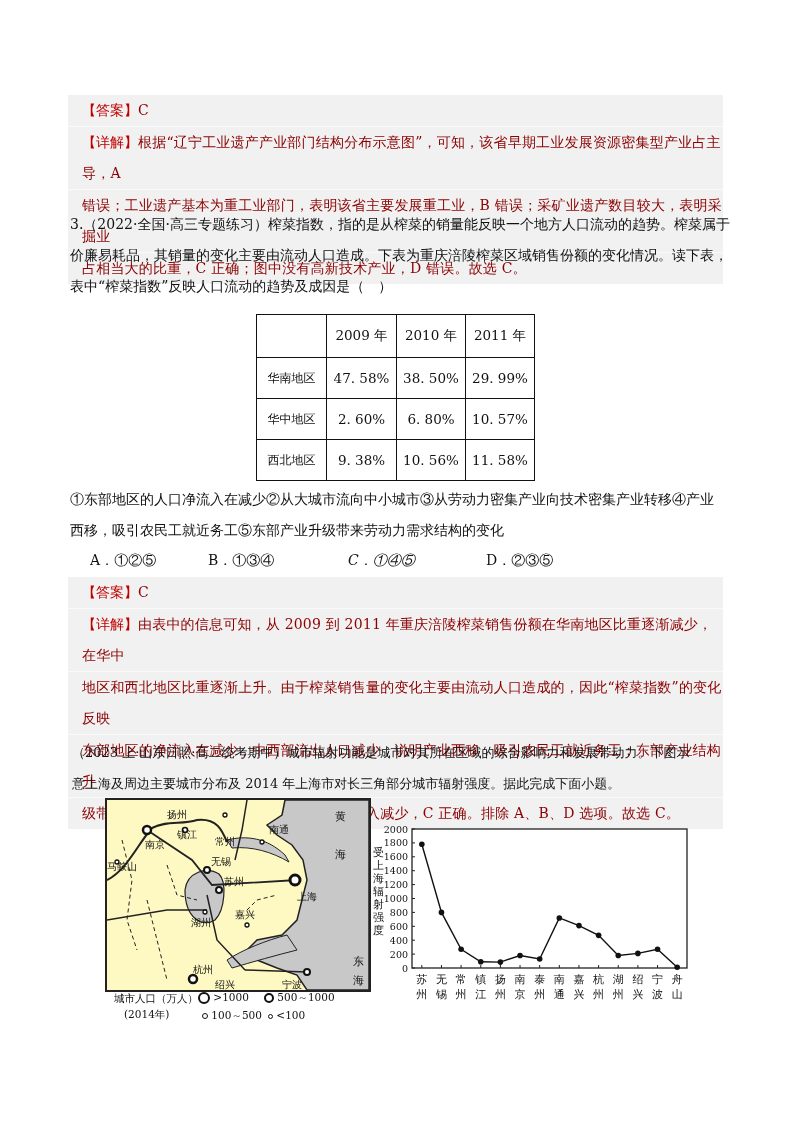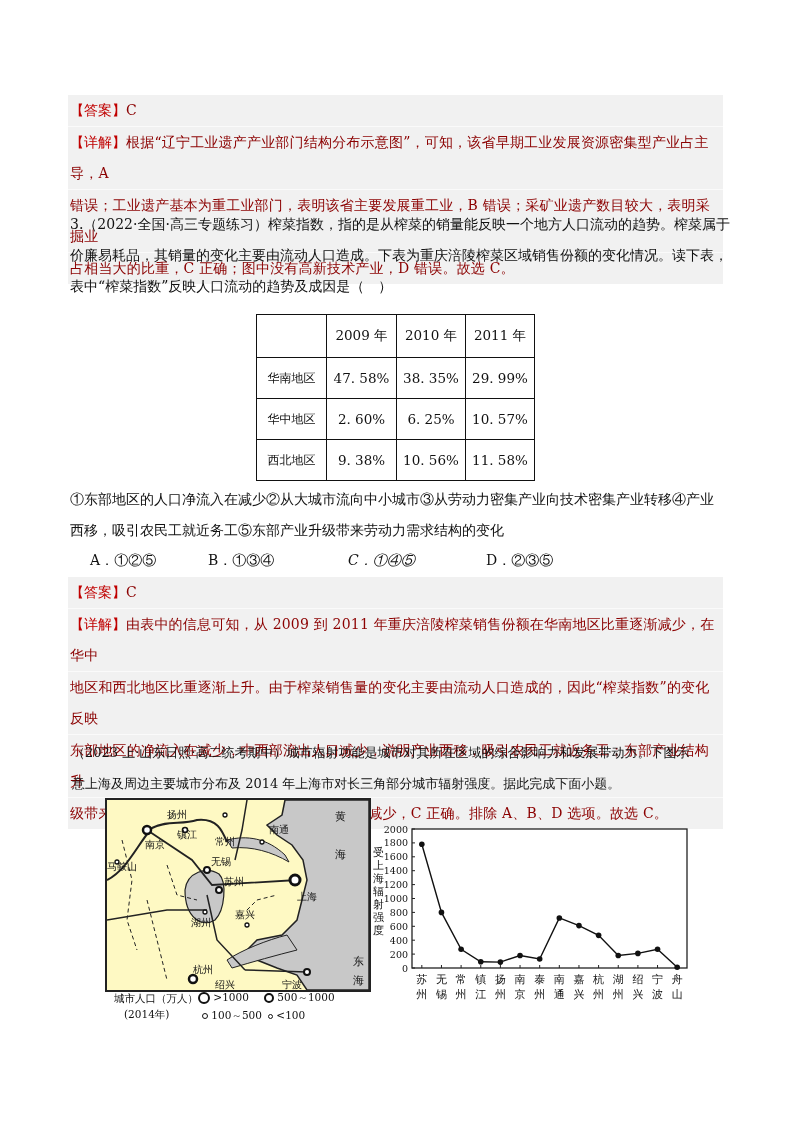--- a/index.html
+++ b/index.html
@@ -1,21 +1,21 @@
 <!DOCTYPE html>
 <html><head>
 <meta charset="utf-8">
 <style>
   html, body { margin:0; padding:0; background:#ffffff; }
   body { width:794px; height:1123px; position:relative; overflow:hidden;
          font-family: "DejaVu Serif", "Liberation Serif", serif; color:#111; }
   .page { position:absolute; left:0; top:0; width:794px; height:1123px; }
 
   .ans-box { position:absolute; left:68px; width:655px; background:#f1f1f1; }
-  .ans-row { position:relative; font-size:14px; line-height:31px; padding-left:2px; color:#8b0000; }
+  .ans-row { position:relative; font-size:14px; line-height:31px; padding-left:14px; color:#8b0000; }
   .ans-row + .ans-row { border-top:1px solid #fafafa; }
   .tag { color:#c00000; }
   .ans-text { color:#8b0000; letter-spacing:0.2px; }
 
   .q-text { position:absolute; left:70px; width:660px; font-size:14px; line-height:31px; color:#111; }
   .q-line { white-space:nowrap; }
 
   table.data-table { position:absolute; left:256px; top:314px; border-collapse:collapse; font-size:13.5px; }
   table.data-table td { border:1.2px solid #111; height:40px; padding:0; text-align:center; }
   table.data-table td.c0 { width:69px; font-size:12px; }
@@ -65,27 +65,27 @@
     <tbody>
         <tr class="hdr">
       <td class="c0"></td>
       <td class="c1">2009 年</td>
       <td class="c2">2010 年</td>
       <td class="c3">2011 年</td>
     </tr>
     <tr>
       <td class="c0">华南地区</td>
       <td class="c1">47. 58%</td>
-      <td class="c2">38. 35%</td>
+      <td class="c2">38. 50%</td>
       <td class="c3">29. 99%</td>
     </tr>
     <tr>
       <td class="c0">华中地区</td>
       <td class="c1">2. 60%</td>
-      <td class="c2">6. 25%</td>
+      <td class="c2">6. 80%</td>
       <td class="c3">10. 57%</td>
     </tr>
     <tr>
       <td class="c0">西北地区</td>
       <td class="c1">9. 38%</td>
       <td class="c2">10. 56%</td>
       <td class="c3">11. 58%</td>
     </tr>
   </tbody>
     </table>

